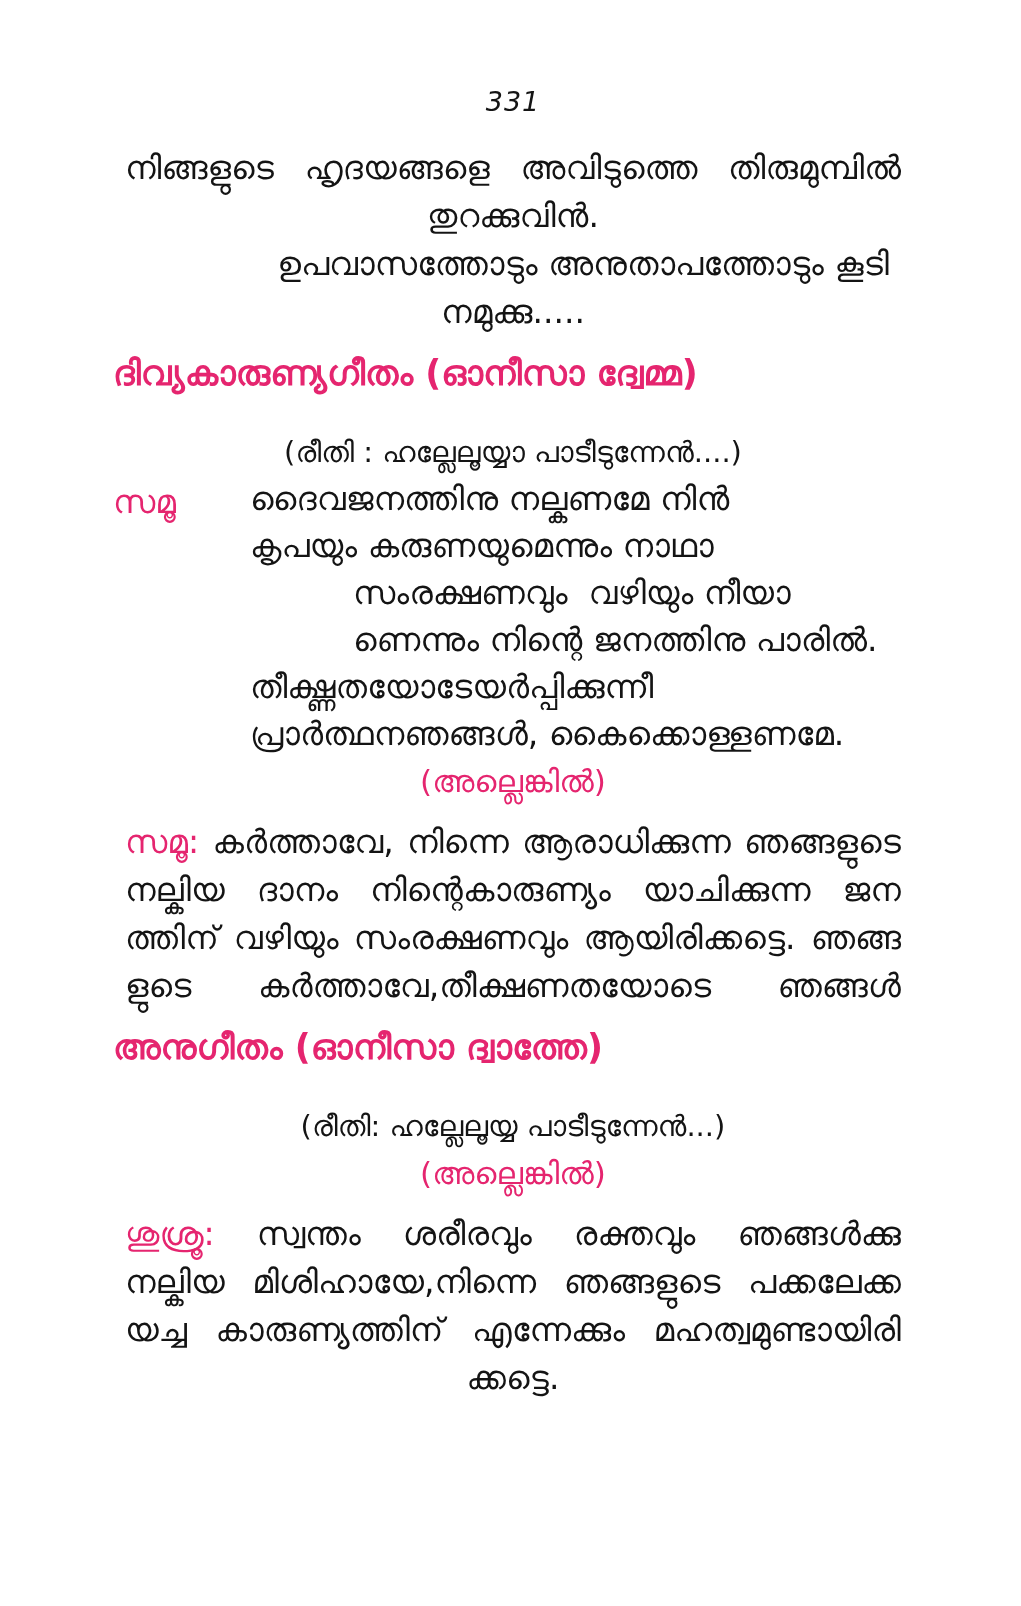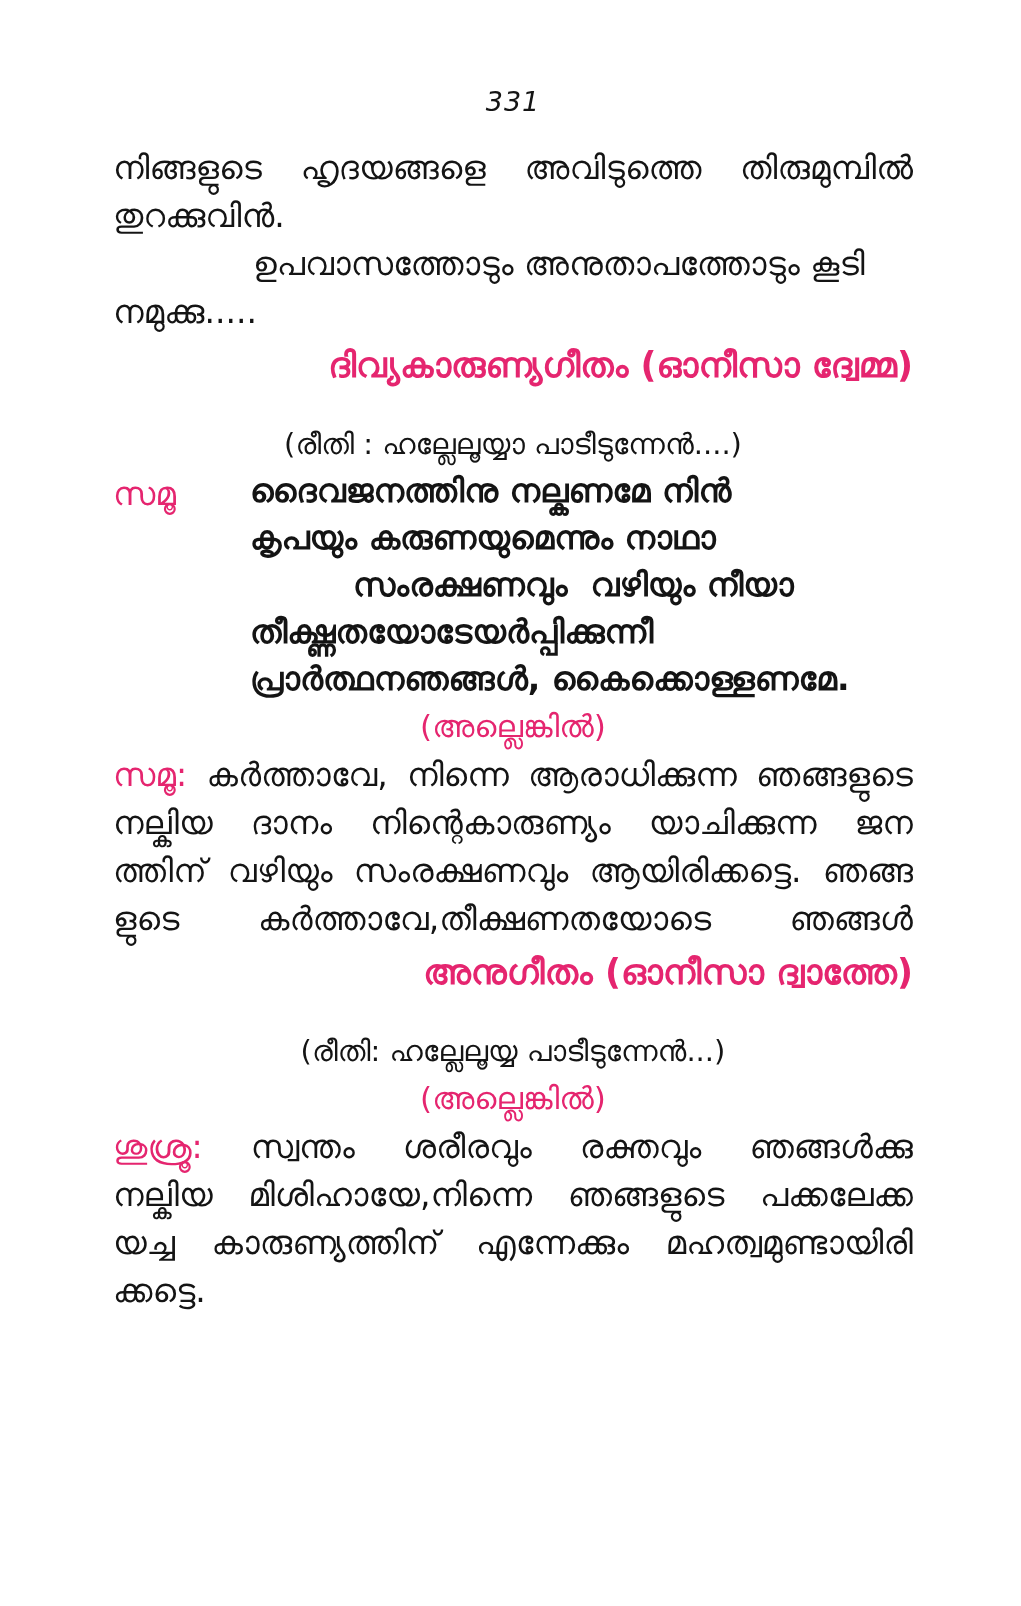--- a/index.html
+++ b/index.html
@@ -25,51 +25,51 @@
   }
   .line {
     font-size: 33px;
     line-height: 47px;
     white-space: pre-wrap;
   }
   .j { text-align: justify; text-align-last: justify; }
   .indent1 { padding-left: 140px; }
   .hymn-title {
     margin: 4px 0 0 0;
-    text-align: right;
+    text-align: left;
     font-size: 35px;
     font-weight: bold;
     line-height: 50px;
     color: var(--accent);
   }
   .tune {
     text-align: center;
     font-size: 29px;
     line-height: 45px;
     margin-top: 32px;
   }
   .verse { position: relative; padding-left: 137px; }
   .speaker {
     position: absolute;
     left: 0;
     top: 3px;
     color: var(--accent);
     font-size: 33px;
     line-height: 47px;
   }
-  .vline { font-size: 33px; line-height: 47px; white-space: pre-wrap; font-weight: bold; }
+  .vline { font-size: 33px; line-height: 47px; white-space: pre-wrap; }
   .vindent { padding-left: 103px; }
   .alt-marker {
     text-align: center;
     color: var(--accent);
     font-size: 31px;
     line-height: 49px;
   }
-  .para { margin: 0; }
-  .para .line { line-height: 48px; }
+  .para { margin: 12px; }
+  .para .line { line-height: 48px; text-align: center; }
   .speaker-inline { color: var(--accent); }
 </style>
 </head>
 <body>
 
 <div class="page">
 
   <div class="pageno">331</div>
 
   <div class="para">
@@ -80,20 +80,21 @@
   </div>
 
   <div class="hymn-title">ദിവ്യകാരുണ്യഗീതം (ഓനീസാ ദ്വേമ്മ)</div>
   <div class="tune">(രീതി : ഹല്ലേലൂയ്യാ പാടീടുന്നേൻ....)</div>
 
   <div class="verse">
     <div class="speaker">സമൂ</div>
     <div class="vline">ദൈവജനത്തിനു നല്കണമേ നിൻ</div>
     <div class="vline">കൃപയും കരുണയുമെന്നും നാഥാ</div>
     <div class="vline vindent">സംരക്ഷണവും  വഴിയും നീയാ</div>
+    <div class="vline vindent">ണെന്നും നിന്റെ ജനത്തിനു പാരിൽ.</div>
     <div class="vline">തീക്ഷ്ണതയോടേയർപ്പിക്കുന്നീ</div>
     <div class="vline">പ്രാർത്ഥനഞങ്ങൾ, കൈക്കൊള്ളണമേ.</div>
   </div>
 
   <div class="alt-marker">(അല്ലെങ്കിൽ)</div>
 
   <div class="para">
     <div class="line j"><span class="speaker-inline">സമൂ:</span> <span>കർത്താവേ, നിന്നെ ആരാധിക്കുന്ന ഞങ്ങളുടെ</span></div>
     <div class="line j">നല്കിയ ദാനം നിന്റെകാരുണ്യം യാചിക്കുന്ന ജന</div>
     <div class="line j">ത്തിന് വഴിയും സംരക്ഷണവും ആയിരിക്കട്ടെ. ഞങ്ങ</div>

